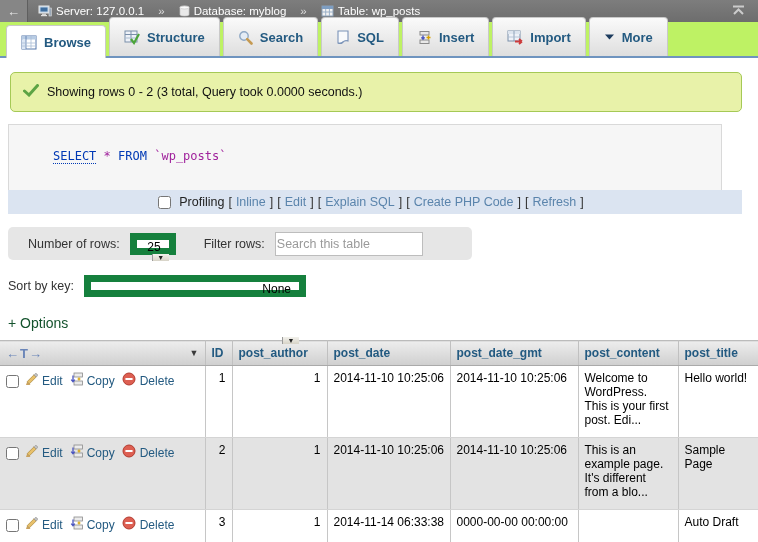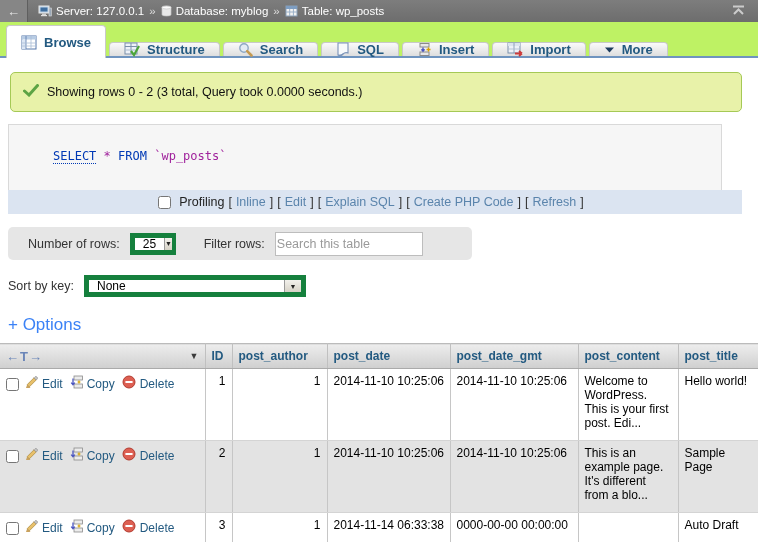--- a/index.html
+++ b/index.html
@@ -11,31 +11,31 @@
   
   .topbar {
     height:22px; background:linear-gradient(#7d7d7d,#6d6d6d);
     display:flex; align-items:center; color:#fff; font-size:11.5px;
   }
   .backbtn {
     width:28px; height:22px; background:#868686; border-right:1px solid #5f5f5f;
     color:#e8e8e8; display:flex; align-items:center; justify-content:center;
     font-size:13px; cursor:pointer;
   }
-  .crumbs { display:flex; align-items:center; gap:5px; padding-left:10px; flex:1; }
+  .crumbs { display:flex; align-items:center; gap:14px; padding-left:10px; flex:1; }
   .crumb { display:flex; align-items:center; gap:4px; color:#fff; text-decoration:none; cursor:pointer; }
   .sep { color:#ddd; }
   .collapsebtn { padding:0 12px; cursor:pointer; display:flex; align-items:center; }
   
   .tabbar {
     height:36px; display:flex; align-items:flex-end; padding-left:6px;
     border-bottom:2px solid #6f94bf; background:#bef264;
   }
   .tab {
-    height:14px; display:flex; align-items:center; gap:7px; padding:0 14px;
+    height:39px; display:flex; align-items:center; gap:7px; padding:0 14px;
     margin-right:3px; border:1px solid #c9c9c9; border-bottom:none;
     border-radius:4px 4px 0 0; background:linear-gradient(#fafafa,#dedede);
     font-size:13px; font-weight:bold; color:#235a81; cursor:pointer; white-space:nowrap;
   }
   .tab.active {
     position:relative; height:33px; background:#fff; margin-bottom:-2px;
     border-color:#c9c9c9;
   }
   .ticon { display:flex; align-items:center; }
   
@@ -62,38 +62,38 @@
   .profbar input { margin-right:4px; }
   .plink { color:#5a84ac; text-decoration:none; cursor:pointer; }
   .br { color:#333; }
   
   .rowsbar {
     margin:13px 0 0 8px; width:464px; height:33px; background:#e6e6e6;
     border-radius:5px; display:flex; align-items:center; font-size:12.5px;
     color:#333; padding-left:20px; gap:10px;
   }
   .sel {
-    display:inline-flex; align-items:center; height:22px; background:#fff;
-    border:5px solid #15803d; cursor:pointer;
+    display:inline-flex; align-items:flex-end; height:22px; background:#fff;
+    border:7px solid #15803d; cursor:pointer;flex-direction:column;
   }
   .sel .val { padding:0 8px; font-size:12px; color:#000; flex:1; }
   .sel .btn {
     width:17px; height:100%; background:linear-gradient(#f2f1ec,#d7d3c7);
     border-left:1px solid #9a9a9a; display:flex; align-items:center;
     justify-content:center; font-size:7px; color:#222;
   }
   .sel-rows { width:46px; margin-right:18px; }
   .sel-sort { width:222px;gap:41px; }
   .filterinput {
     width:148px; height:24px; border:1px solid #bdbdbd; padding:0 1px;
     font-size:12.5px; font-family:"Liberation Sans", sans-serif; color:#333;
   }
   .filterinput::placeholder { color:#9a9a9a; }
   .sortrow { margin:12px 0 0 8px; height:28px; display:flex; align-items:center; gap:10px; font-size:12.5px; color:#333; }
-  .options { margin:15px 16px 0 8px; font-size:17px; color:#3b82f6; text-decoration:none; display:inline-block; cursor:pointer; }
+  .options { margin:15px 16px 0 8px; font-size:14px; color:#14532d; text-decoration:none; display:inline-block; cursor:pointer; }
   
   table.grid { border-collapse:collapse; table-layout:fixed; width:758px; margin-top:8px; font-size:12px; }
   .grid th {
     height:25px; background:linear-gradient(#ededed,#cfcfcf);
     border-top:1px solid #bbb; border-bottom:1px solid #aaa; border-right:1px solid #c0c0c0;
     text-align:left; padding:0 6px; white-space:nowrap; overflow:hidden;
   }
   .grid th a { color:#235a81; font-weight:bold; text-decoration:none; cursor:pointer; }
   .th-actions { display:flex; align-items:center; justify-content:space-between; }
   .arrowT { color:#6a85b8; font-size:13px; letter-spacing:1px; cursor:pointer; }

